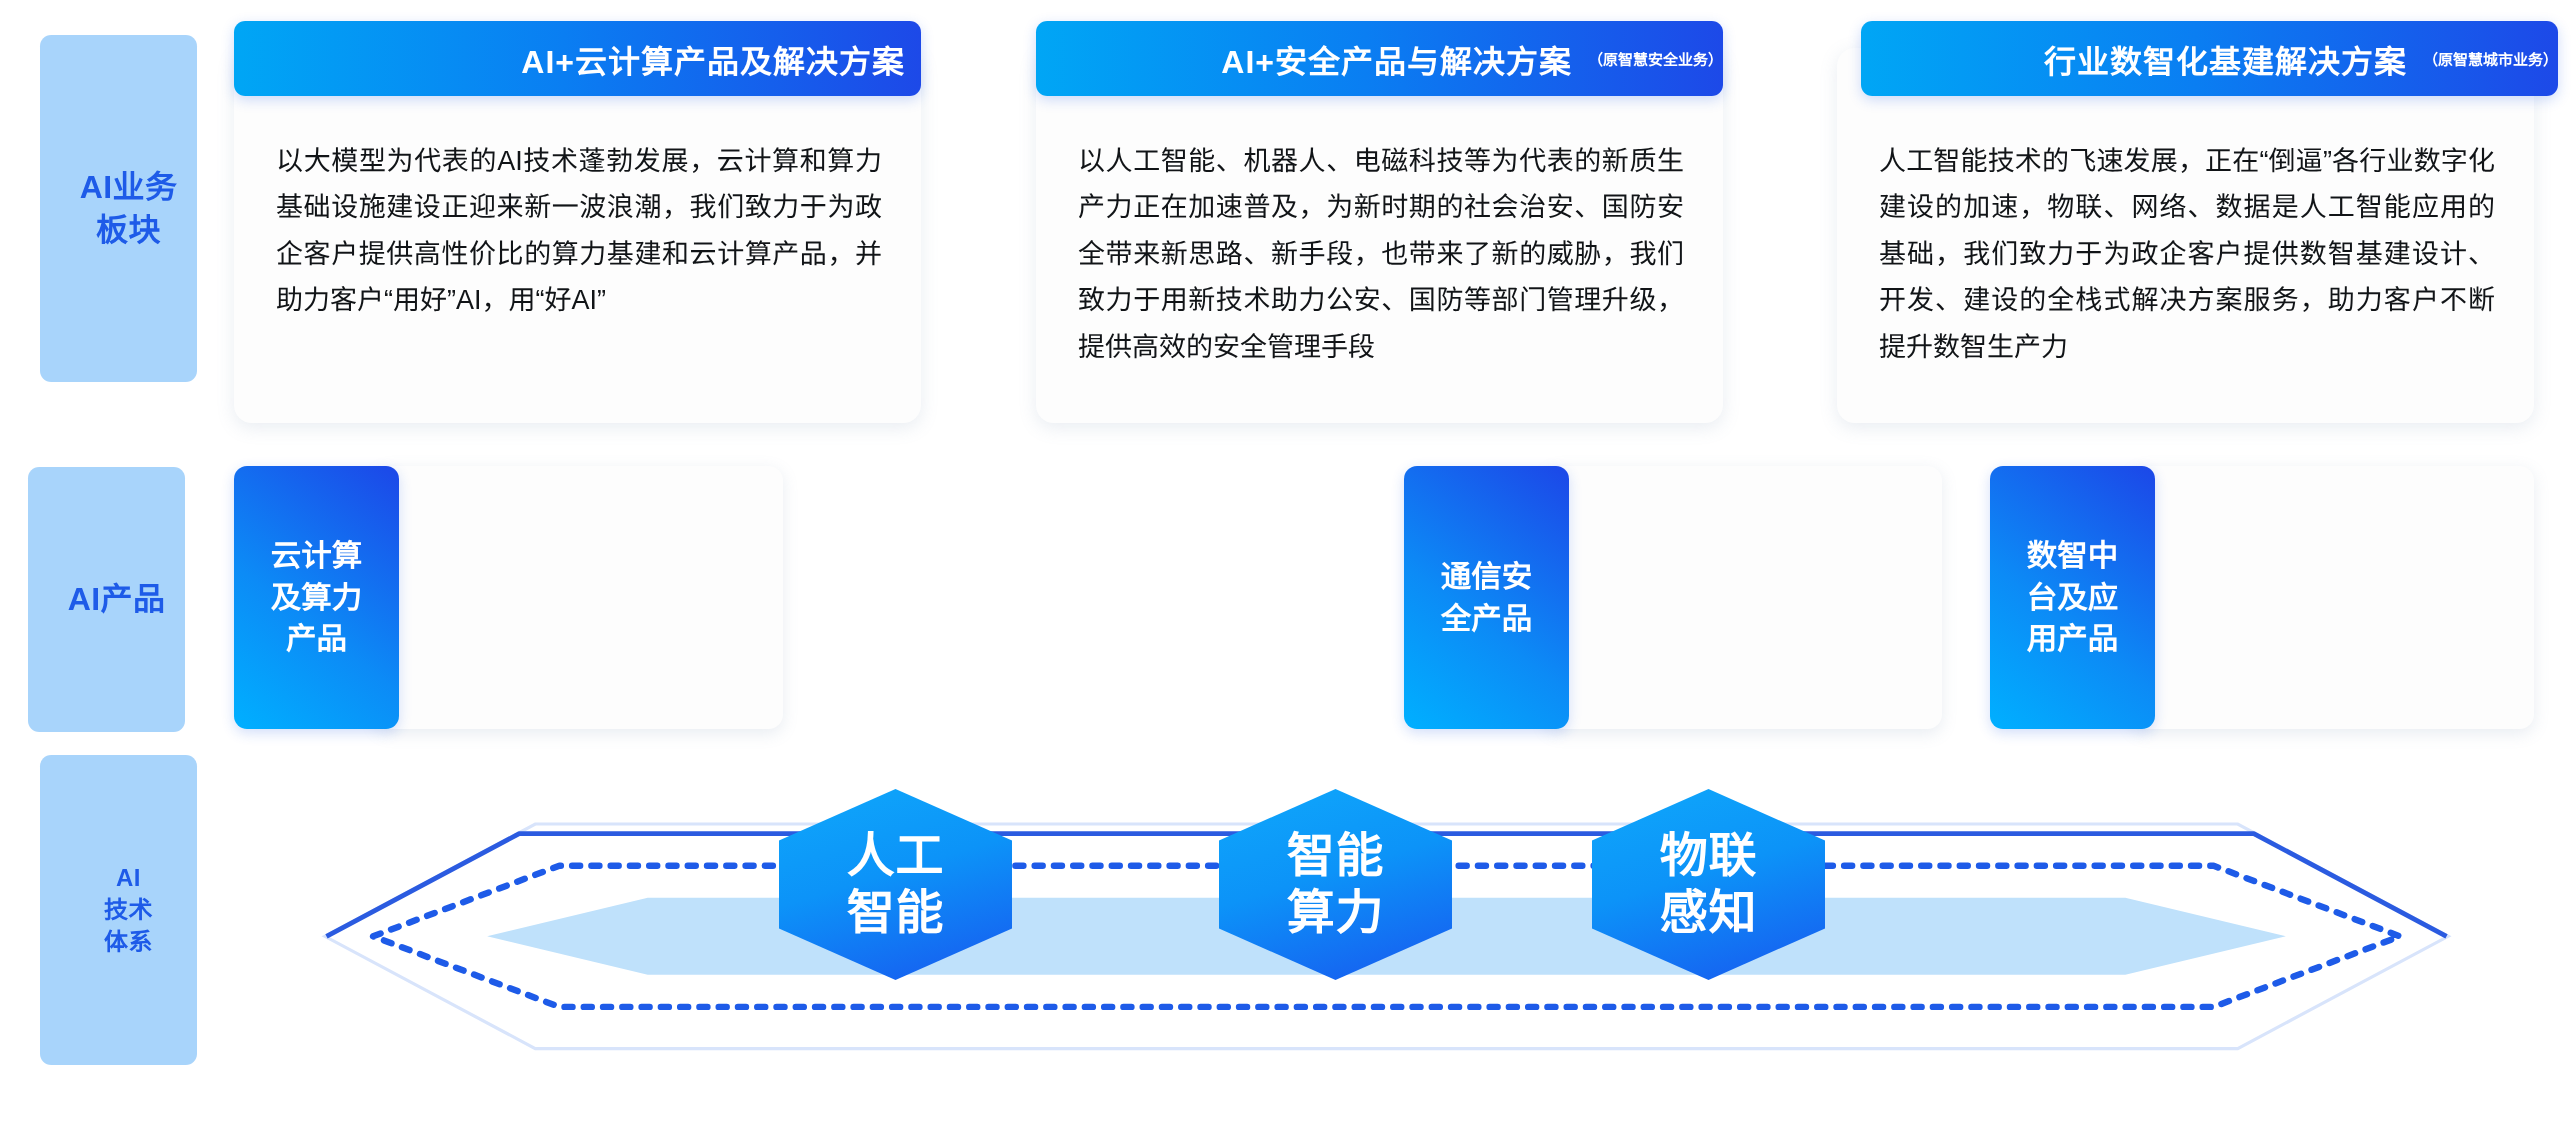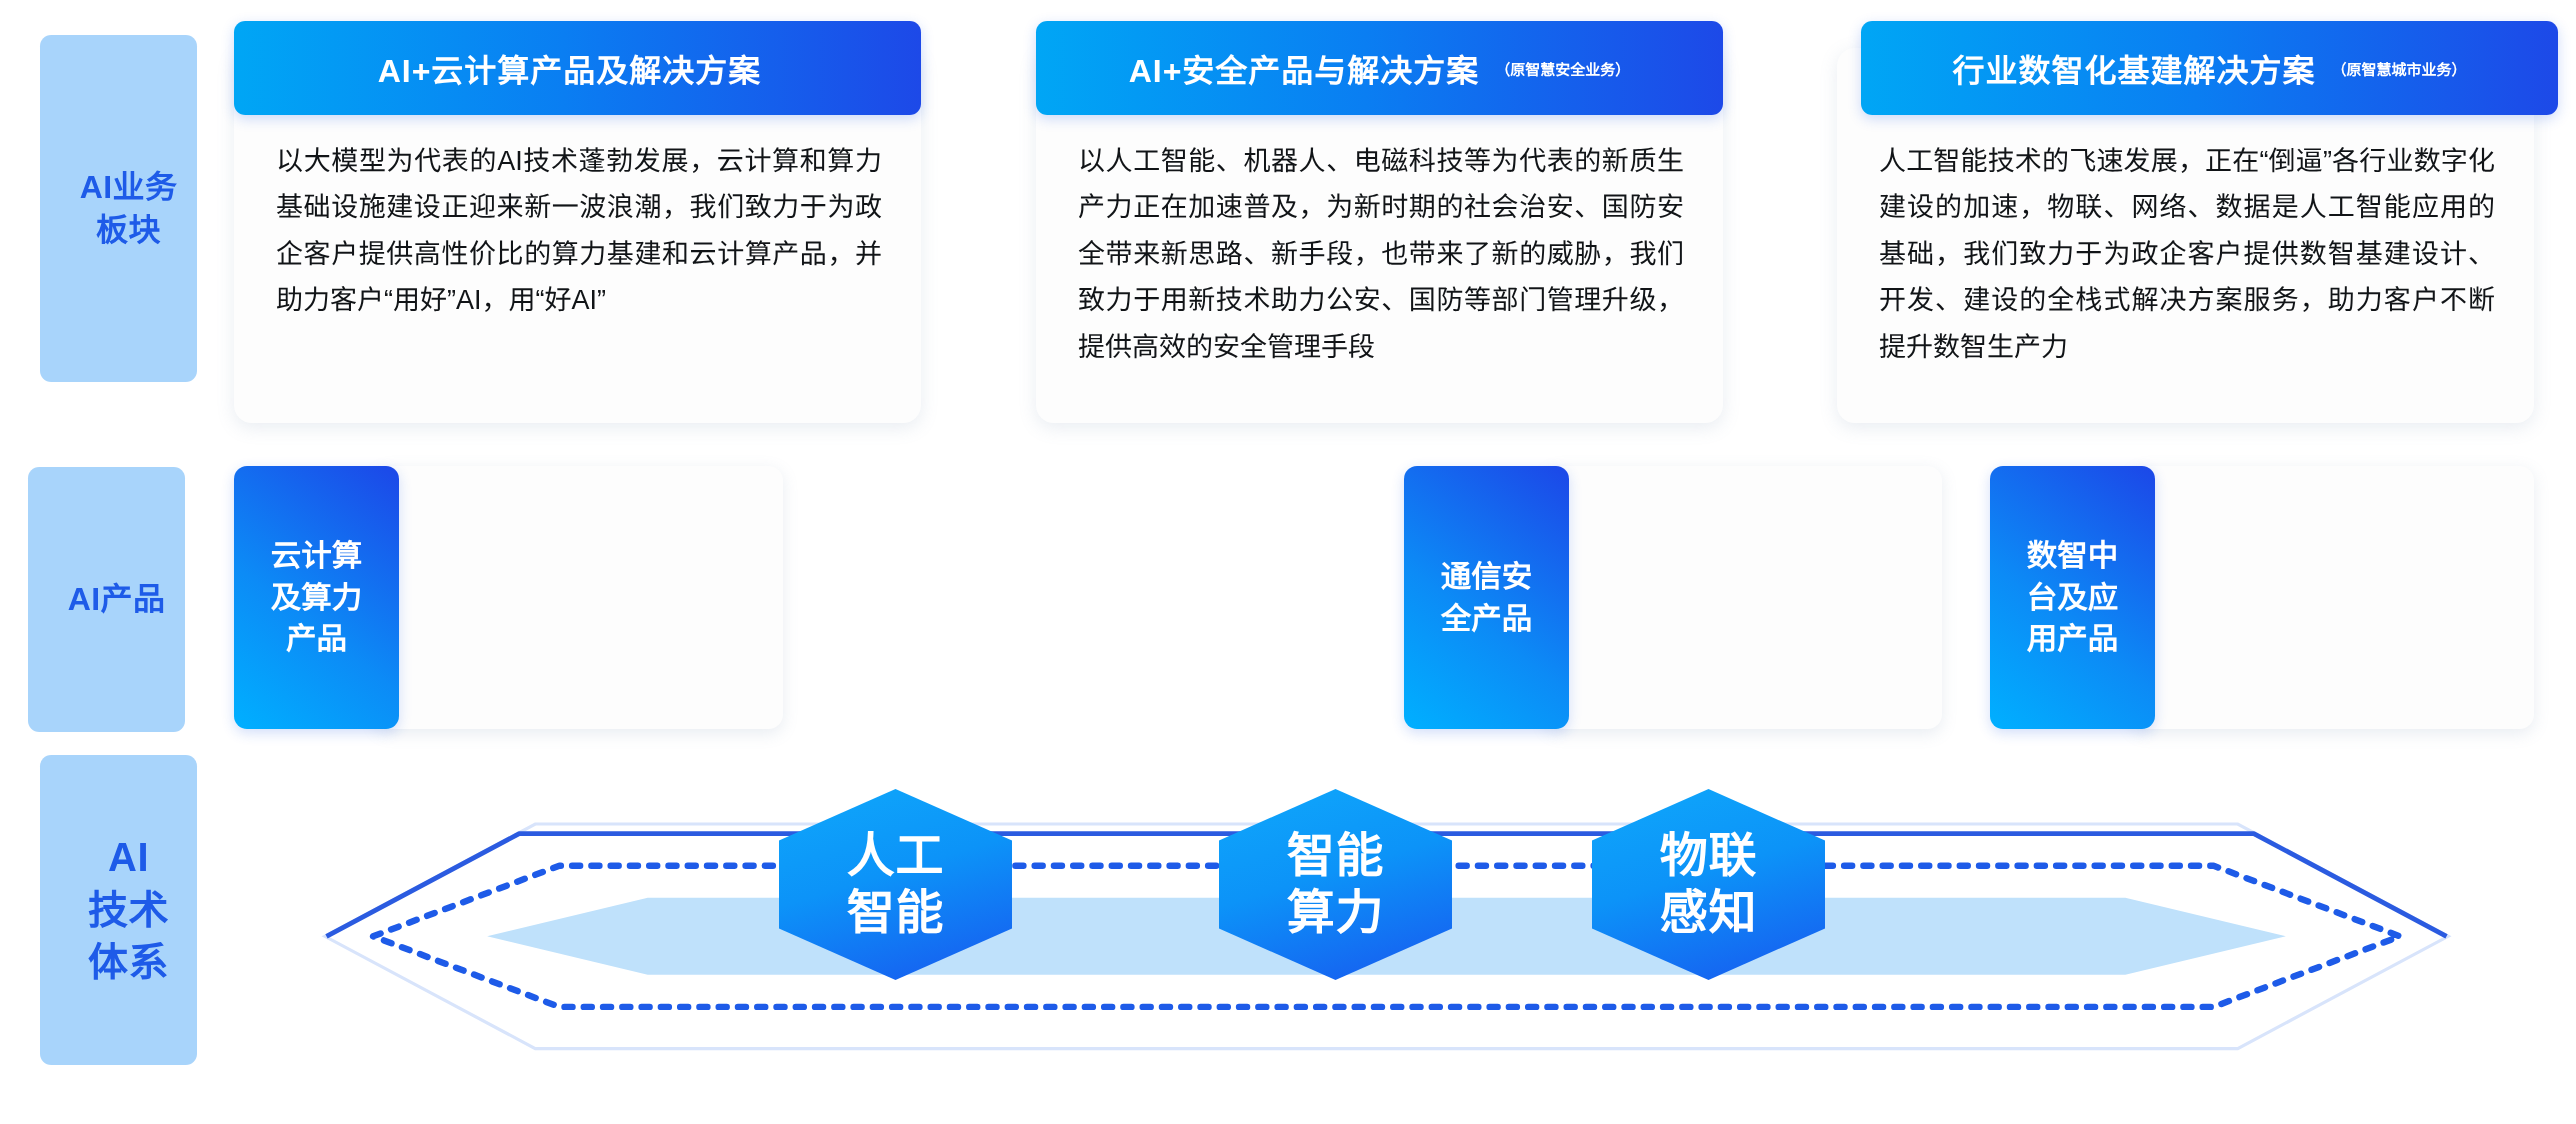--- a/index.html
+++ b/index.html
@@ -21,38 +21,38 @@
     text-align:center;
     color:#1E5BE8;
     font-weight:bold;
     line-height:1.32;
     letter-spacing:0.4px;
     padding-left:20px;
   }
   .rail span { display:block; white-space:pre-line; }
   #rail-business { left:40px;  top:35px;   width:157px; height:347px; font-size:32px; }
   #rail-product  { left:28px;  top:467px;  width:157px; height:265px; font-size:32px; }
-  #rail-tech     { left:40px;  top:755px;  width:157px; height:310px; font-size:40px; }
+  #rail-tech     { left:40px;  top:755px;  width:157px; height:310px; font-size:24px; }
 
   
   .sol-card {
     position:absolute;
     top:48px;
     height:375px;
     background:#FDFDFD;
     border-radius:17.7px;
     box-shadow:0 4.8px 17.7px rgba(120,140,175,0.16);
   }
   .sol-head {
     position:absolute;
     top:-27px; left:0;
-    height:94px;
+    height:75px;
     border-radius:11.2px;
     background:linear-gradient(90deg,#00A6F5 0%,#0A7EF2 48%,#1D49E8 100%);
-    display:flex; align-items:center; justify-content:center;
+    display:flex; align-items:center; justify-content:flex-end;
     box-shadow:0 4px 13px rgba(30,90,230,0.22);
   }
   .sol-head-title {
     color:#ffffff;
     font-weight:bold;
     font-size:32px;
     letter-spacing:1px;
     white-space:nowrap;
   }
   .sol-head-sub {

